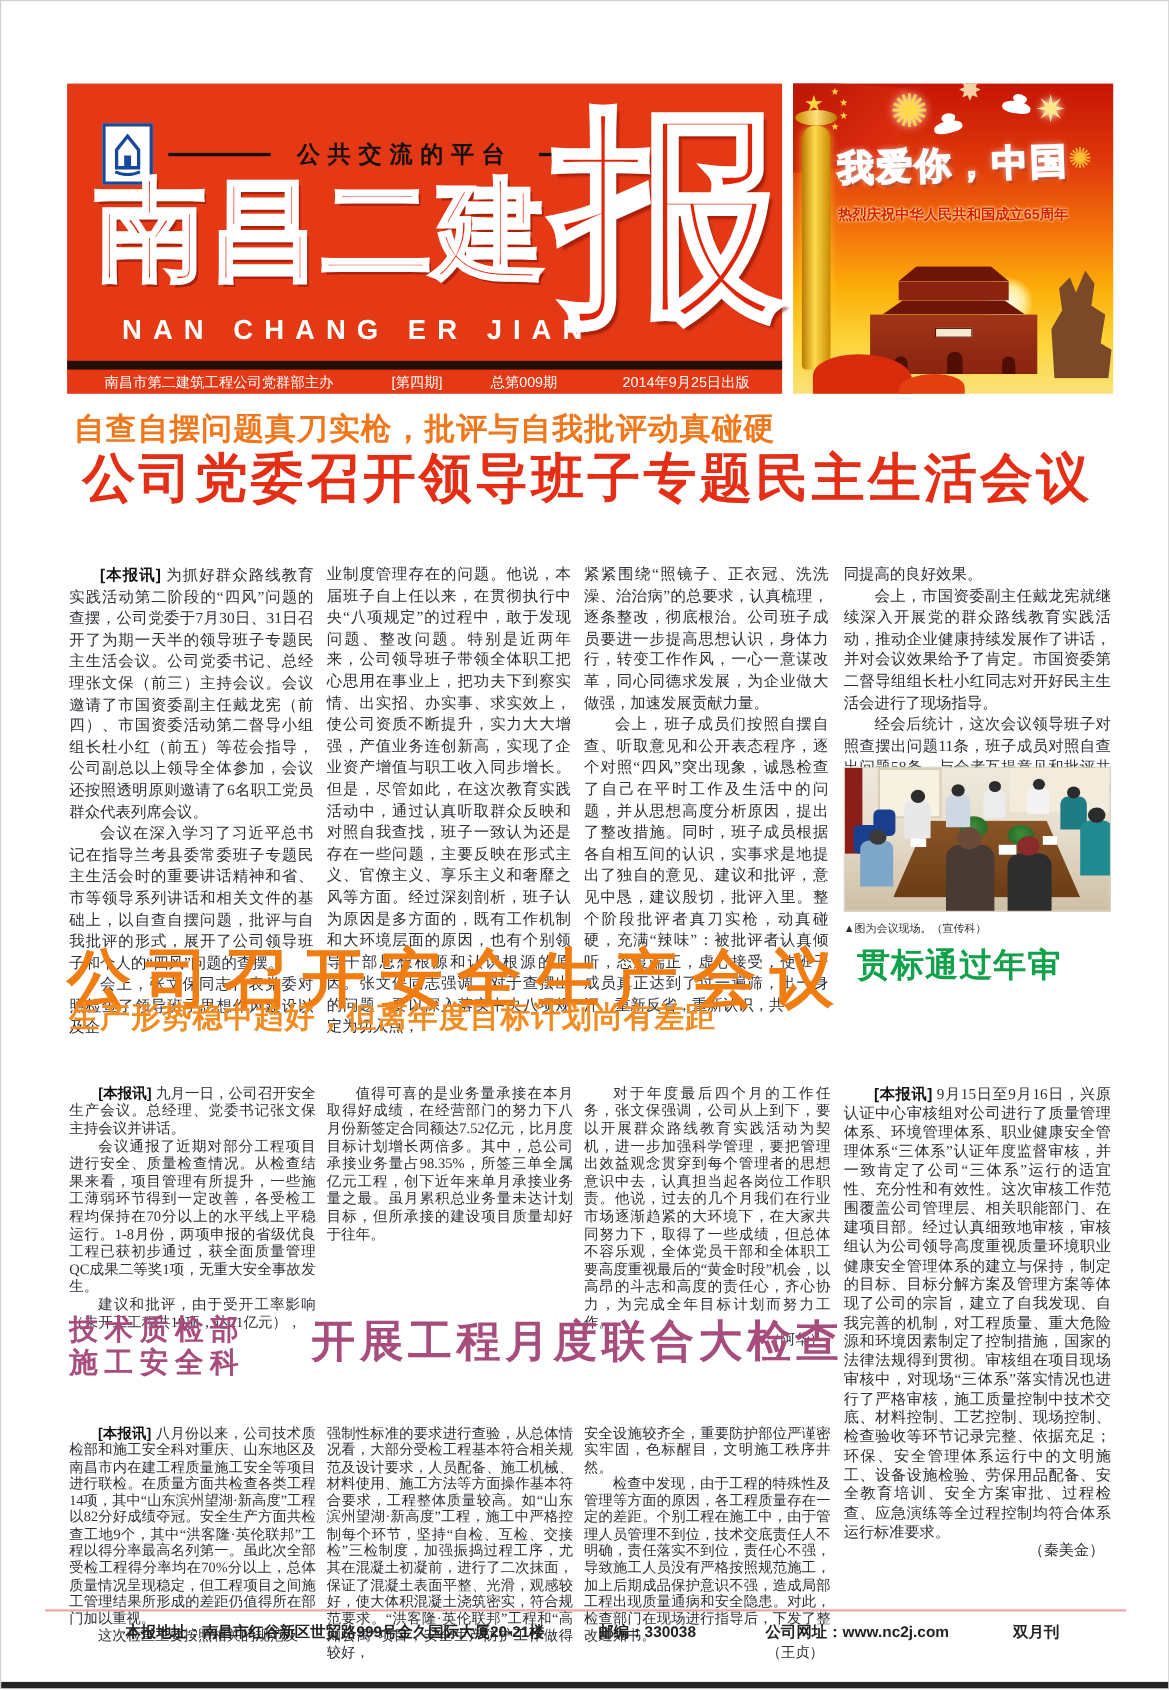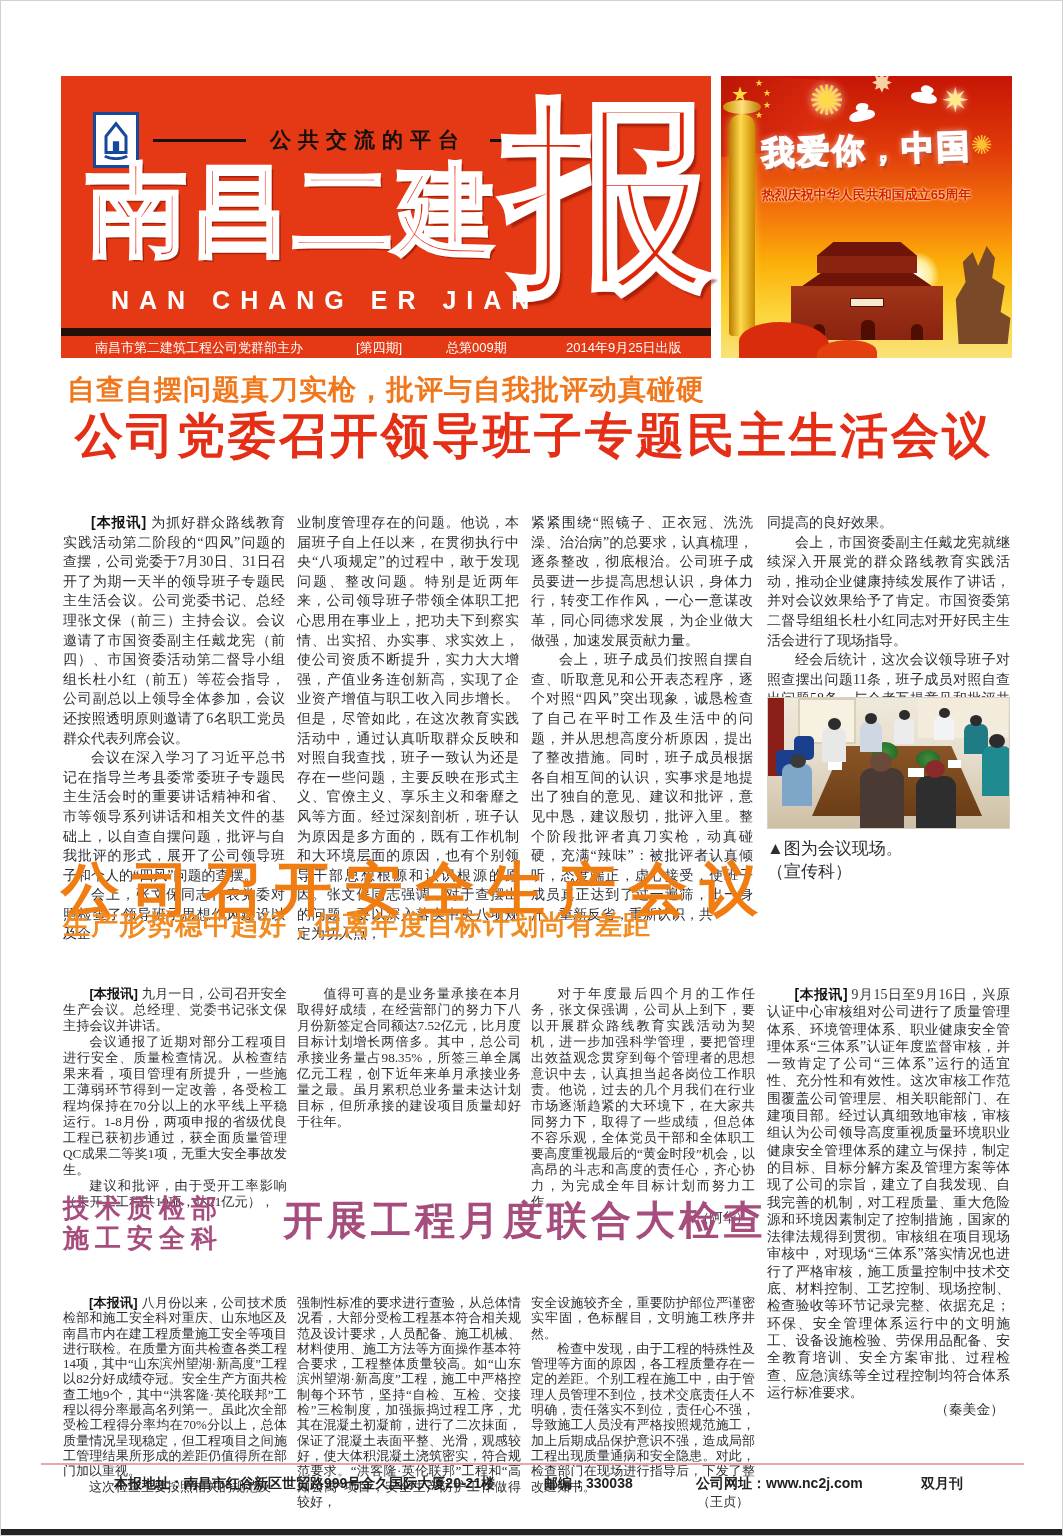--- a/index.html
+++ b/index.html
@@ -53,21 +53,21 @@
   .quality-body { font-size:13.8px; line-height:17.3px; }
   .inspect-body { font-size:13px; line-height:15.3px; }
   .para { text-indent:2em; }
   .cont { text-indent:0; }
   .dateline { font-family:"Liberation Sans","DejaVu Sans",sans-serif; font-weight:700; color:#111; margin-right:4px; font-style:normal; }
   .byline { text-align:right; text-indent:0; padding-right:6px; }
 
   
   .photo { left:766px; top:696px; width:243px; height:132px; overflow:hidden; background:linear-gradient(180deg,#efe9dc 0%,#e6ddcc 45%,#cdbfa4 100%); border:1px solid #d8d0c0; }
   .ph { position:absolute; }
-  .photo-caption { left:766px; top:836px; width:243px; display:flex; justify-content:flex-start; font-size:17px; color:#2e2e36; font-family:"Liberation Serif","DejaVu Serif",serif;flex-direction:column; }
+  .photo-caption { left:766px; top:836px; width:243px; display:flex; justify-content:flex-start; font-size:10px; color:#2e2e36; font-family:"Liberation Serif","DejaVu Serif",serif; }
 
   
   .safety-headline { left:60px; top:850px; font-size:58px; font-weight:700; letter-spacing:13px; color:var(--section_orange,#ef7d12); white-space:nowrap; }
   .safety-subhead { left:62px; top:906px; font-size:27px; font-weight:700; letter-spacing:1px; color:#f08c21; white-space:nowrap; }
   .quality-headline { left:778px; top:856px; font-size:30px; line-height:42px; font-weight:800; letter-spacing:1px; color:var(--green,#12a14b); }
 
   
   .insp-dept { left:62px; top:1192px; font-size:26px; line-height:30px; font-weight:800; color:var(--purple,#a64d7e); letter-spacing:6px; white-space:nowrap; }
   .insp-headline { left:282px; top:1190px; width:475px; font-size:40px; line-height:58px; font-weight:800; letter-spacing:4px; color:var(--purple,#a64d7e); white-space:nowrap; text-align:center; }
 
@@ -191,20 +191,21 @@
     <div class="ph" style="left:180px;top:62px;width:13px;height:8px;background:#ffffff"></div>
   </div>
   <div class="abs photo-caption">
     <span>▲图为会议现场。</span>
     <span>（宣传科）</span>
   </div>
 
   <div class="abs safety-headline">公司召开安全生产会议</div>
   <div class="abs safety-subhead">生产形势稳中趋好，但离年度目标计划尚有差距</div>
   <div class="abs quality-headline">
+    <div>贯标通过年审</div>
   </div>
 
   <div class="body-col safety-body" style="left:62px;top:949px;width:224px">
     <p class="para"><i class="dateline">[本报讯]</i><span>九月一日，公司召开安全生产会议。总经理、党委书记张文保主持会议并讲话。</span></p>
     <p class="para">会议通报了近期对部分工程项目进行安全、质量检查情况。从检查结果来看，项目管理有所提升，一些施工薄弱环节得到一定改善，各受检工程均保持在70分以上的水平线上平稳运行。1-8月份，两项申报的省级优良工程已获初步通过，获全面质量管理QC成果二等奖1项，无重大安全事故发生。</p>
     <p class="para">建议和批评，由于受开工率影响（未开工工程共19项，达21亿元），</p>
   </div>
   <div class="body-col safety-body" style="left:296px;top:949px;width:224px">
     <p class="para">值得可喜的是业务量承接在本月取得好成绩，在经营部门的努力下八月份新签定合同额达7.52亿元，比月度目标计划增长两倍多。其中，总公司承接业务量占98.35%，所签三单全属亿元工程，创下近年来单月承接业务量之最。虽月累积总业务量未达计划目标，但所承接的建设项目质量却好于往年。</p>
   </div>

